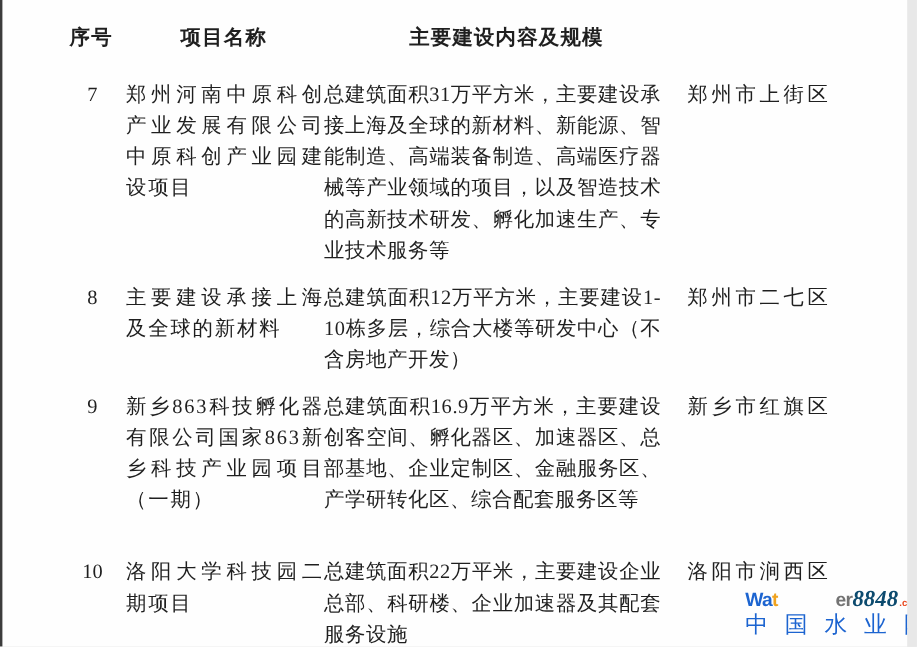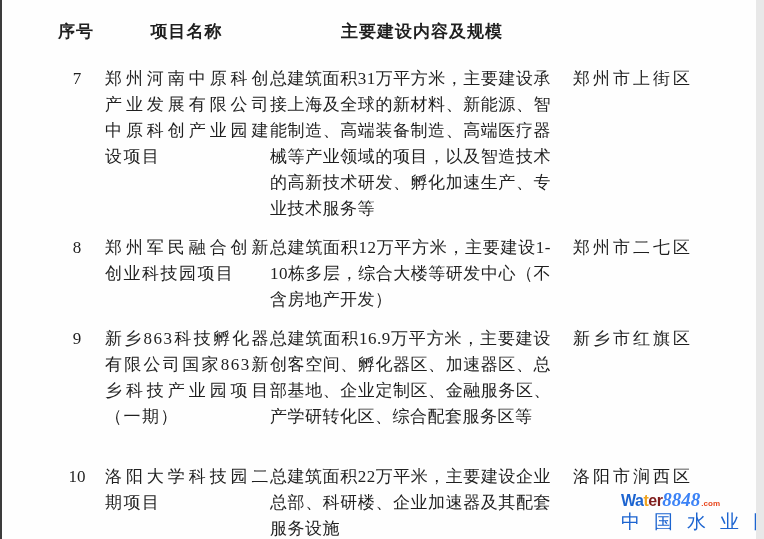--- a/index.html
+++ b/index.html
@@ -111,21 +111,21 @@
 
   <div class="row row-7">
     <div class="cell cell-no">7</div>
     <div class="cell cell-name">郑州河南中原科创产业发展有限公司中原科创产业园建设项目</div>
     <div class="cell cell-content">总建筑面积31万平方米，主要建设承接上海及全球的新材料、新能源、智能制造、高端装备制造、高端医疗器械等产业领域的项目，以及智造技术的高新技术研发、孵化加速生产、专业技术服务等</div>
     <div class="cell cell-location">郑州市上街区</div>
   </div>
 
   <div class="row row-8">
     <div class="cell cell-no">8</div>
-    <div class="cell cell-name">郑州军民融合创新创业科技园项目</div>
+    <div class="cell cell-name">主要建设承接上海及全球的新材料</div>
     <div class="cell cell-content">总建筑面积12万平方米，主要建设1-10栋多层，综合大楼等研发中心（不含房地产开发）</div>
     <div class="cell cell-location">郑州市二七区</div>
   </div>
 
   <div class="row row-9">
     <div class="cell cell-no">9</div>
     <div class="cell cell-name">新乡863科技孵化器有限公司国家863新乡科技产业园项目（一期）</div>
     <div class="cell cell-content">总建筑面积16.9万平方米，主要建设创客空间、孵化器区、加速器区、总部基地、企业定制区、金融服务区、产学研转化区、综合配套服务区等</div>
     <div class="cell cell-location">新乡市红旗区</div>
   </div>
@@ -134,19 +134,19 @@
     <div class="cell cell-no">10</div>
     <div class="cell cell-name">洛阳大学科技园二期项目</div>
     <div class="cell cell-content">总建筑面积22万平米，主要建设企业总部、科研楼、企业加速器及其配套服务设施</div>
     <div class="cell cell-location">洛阳市涧西区</div>
   </div>
 
   <div class="watermark">
     <div class="wm-line1">
       <span class="wm-word" id="wm-wa" style="color: rgb(28, 100, 208);">Wa</span>
         <span class="wm-word" id="wm-t" style="color: rgb(240, 163, 31);">t</span>
-        <span class="wm-word" id="wm-er" style="color: #7f1d1d;">er</span>
-        <span class="wm-num" id="wm-num" style="color: #3b82f6; text-align: right;">8848</span>
+        <span class="wm-word" id="wm-er" style="color: #737373; margin-left: 48px;">er</span>
+        <span class="wm-num" id="wm-num" style="color: #0c4a6e; text-align: right;">8848</span>
         <span class="wm-com" id="wm-com" style="color: rgb(232, 72, 31);">.com</span>
     </div>
     <div class="wm-line2" id="wm-sub" style="color: rgb(28, 100, 208);">中国水业网</div>
   </div>
 </div>
 
 </body></html>

